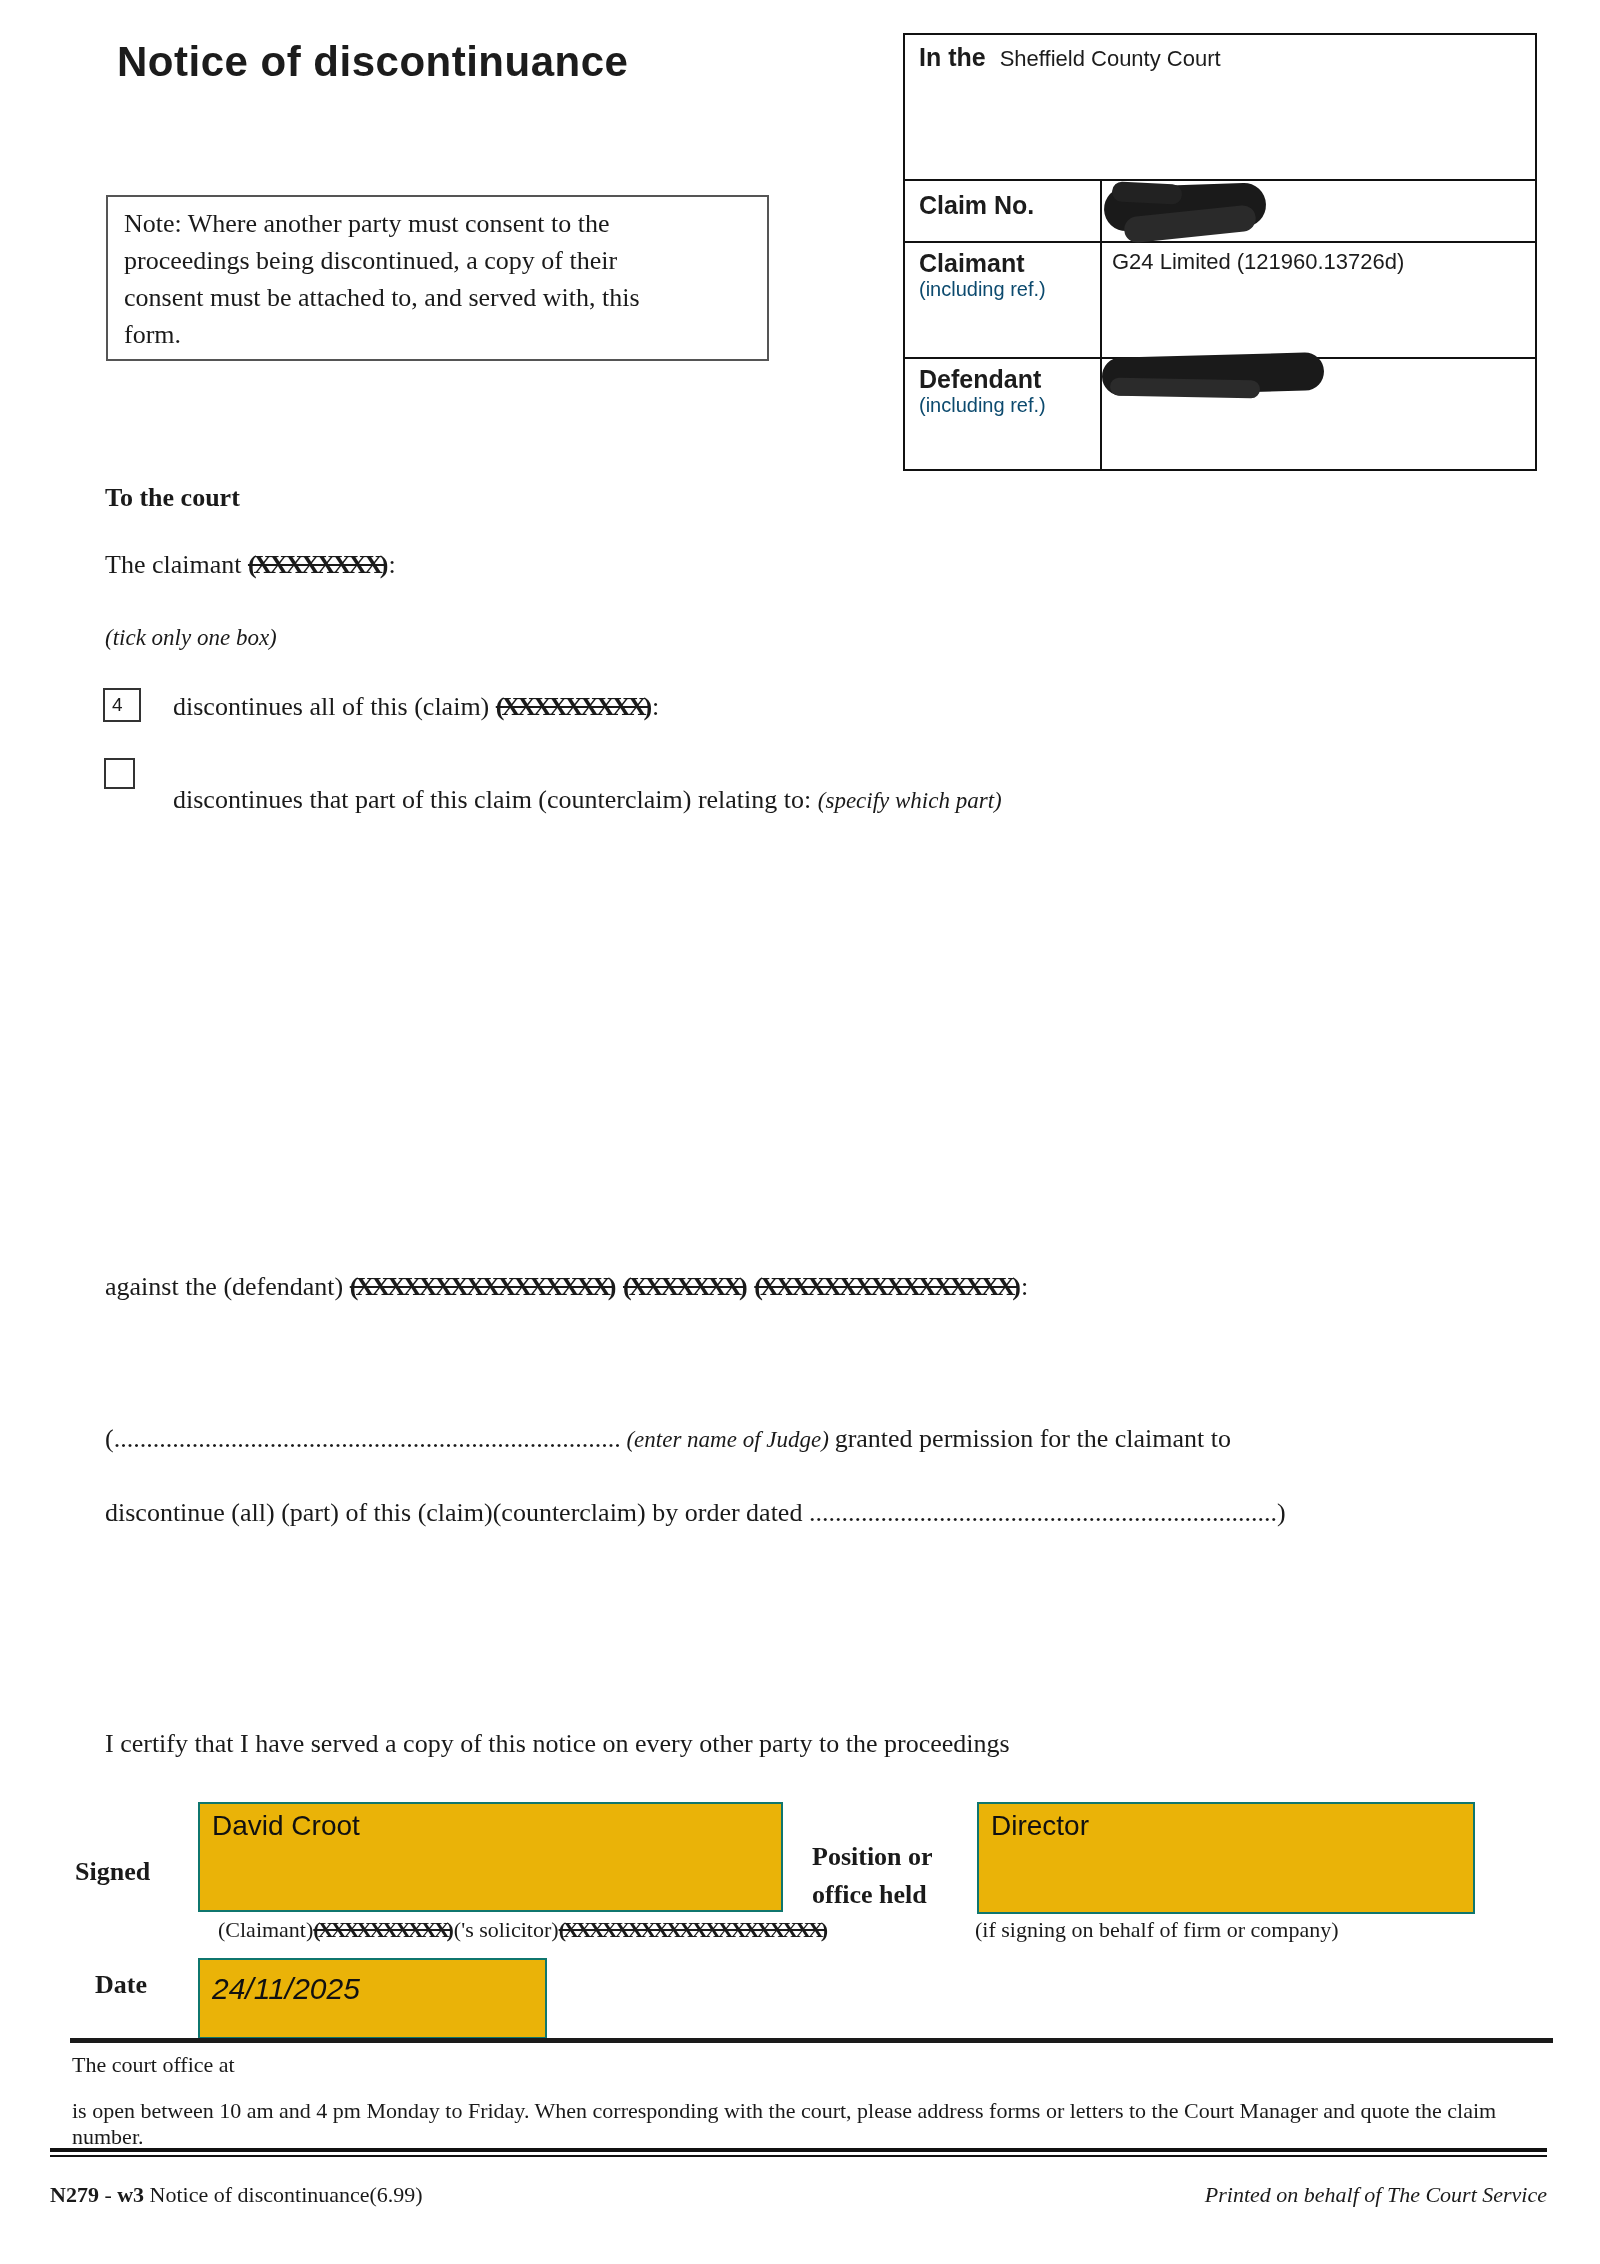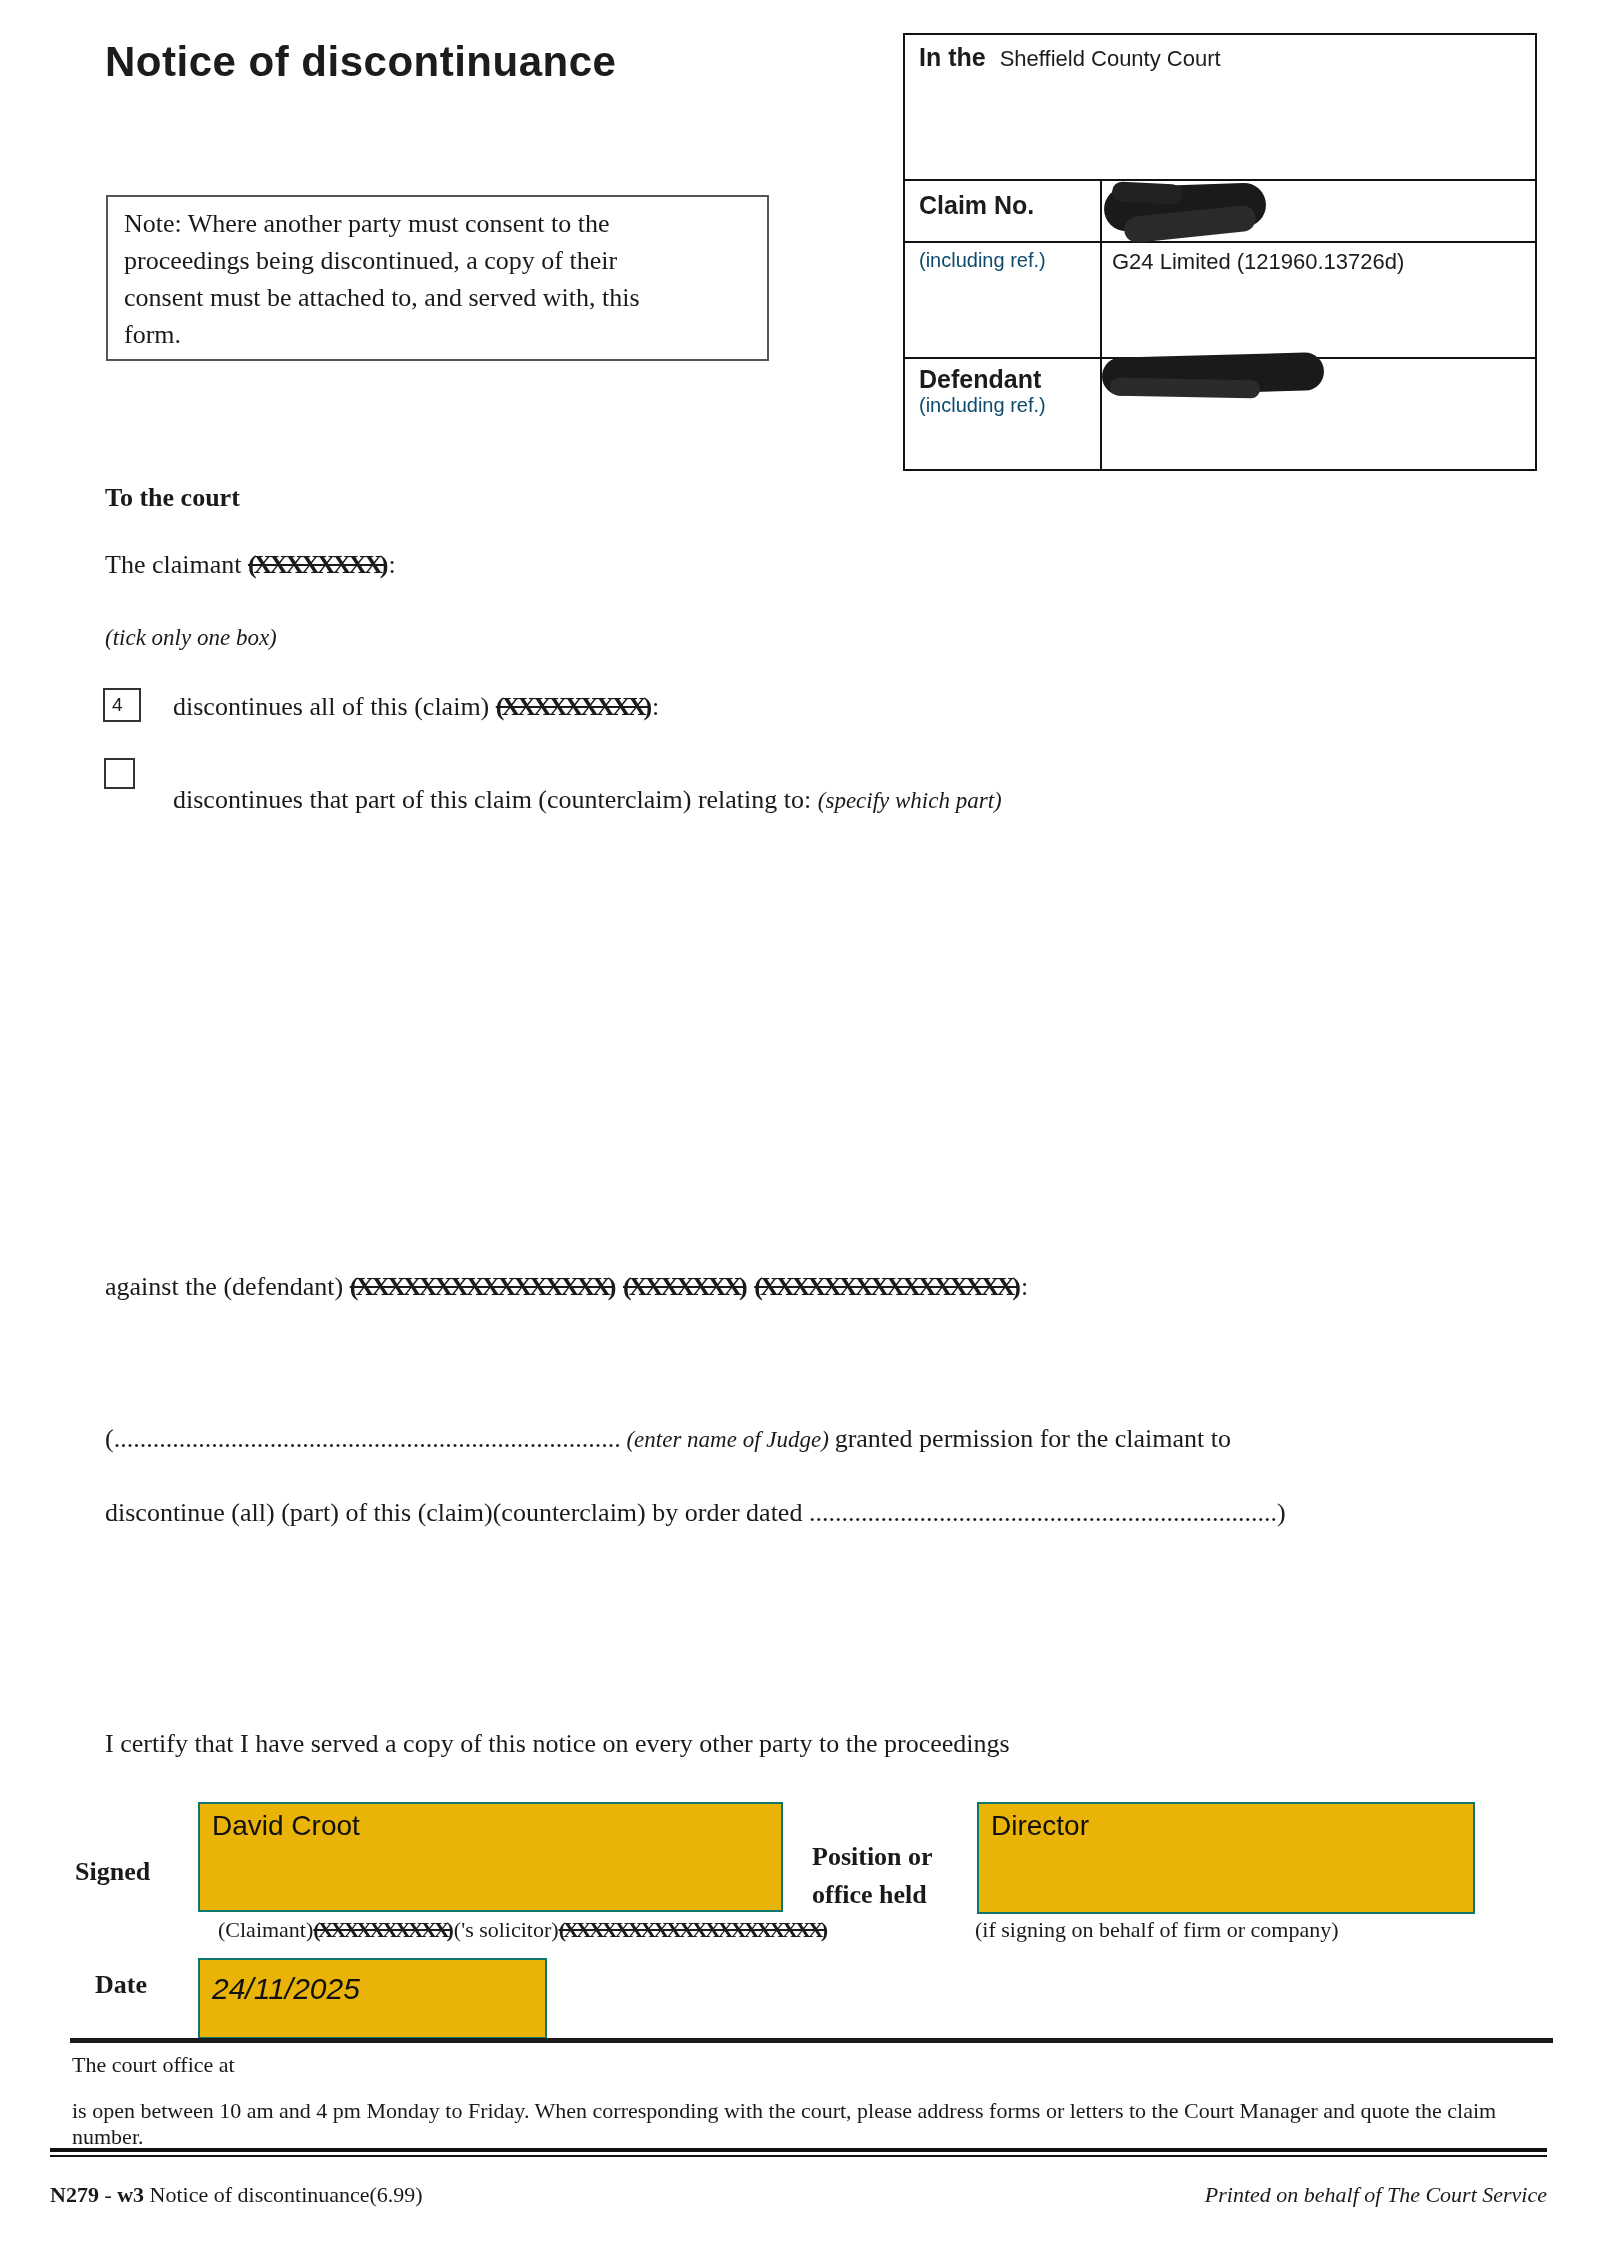--- a/index.html
+++ b/index.html
@@ -61,21 +61,21 @@
   .dblrule{position:absolute;left:50px;top:2148px;width:1497px;height:3px;
     border-top:4px solid #111;border-bottom:2px solid #111;box-sizing:content-box;}
 
   .blob{position:absolute;background:#1a1a1a;}
 </style>
 </head>
 <body>
 
 <div id="page">
 
-  <div class="abs sans title" style="left:105px;top:38px;">Notice of discontinuance</div>
+  <div class="abs sans title" style="left:117px;top:38px;">Notice of discontinuance</div>
 
   <div class="abs notebox">
     <div class="txt serif">Note: Where another party must consent to the proceedings being discontinued, a copy of their consent must be attached to, and served with, this form.</div>
   </div>
 
   <div class="abs ctable">
     <div class="divider" style="top:144px;"></div>
     <div class="divider" style="top:206px;"></div>
     <div class="divider" style="top:322px;"></div>
     <div class="vline"></div>
@@ -89,20 +89,21 @@
       <span class="lbl">Claim No.</span>
     </div>
 
     <div style="position:absolute;left:197px;top:148px;width:240px;height:64px;">
       <div class="blob" style="left:2px;top:2px;width:162px;height:44px;border-radius:22px;transform:rotate(-2deg);"></div>
       <div class="blob" style="left:22px;top:28px;width:132px;height:26px;border-radius:13px;background:#2a2a2a;transform:rotate(-6deg);"></div>
       <div class="blob" style="left:10px;top:0px;width:70px;height:20px;border-radius:10px;background:#222;transform:rotate(3deg);"></div>
     </div>
 
     <div class="row" style="top:214px;left:14px;">
+      <div class="lbl">Claimant</div>
       <div class="sub">(including ref.)</div>
     </div>
     <div class="val" style="position:absolute;left:207px;top:214px;">G24 Limited (121960.13726d)</div>
 
     <div class="row" style="top:330px;left:14px;">
       <div class="lbl">Defendant</div>
       <div class="sub">(including ref.)</div>
     </div>
 
     <div style="position:absolute;left:197px;top:318px;width:260px;height:52px;">

